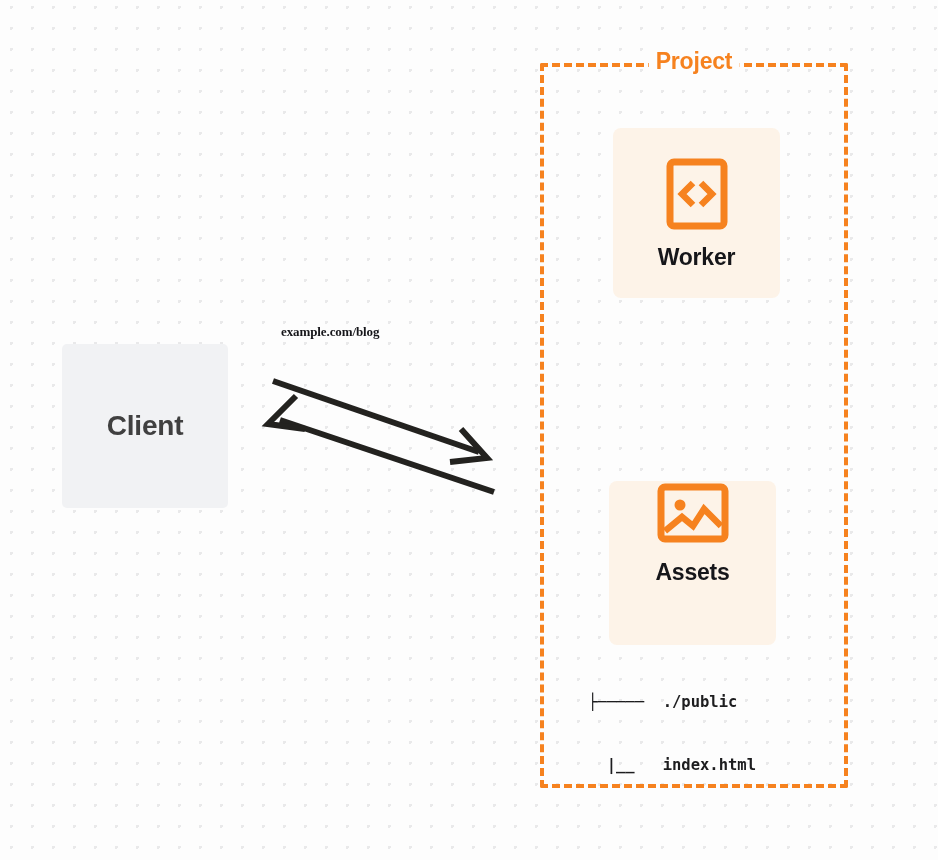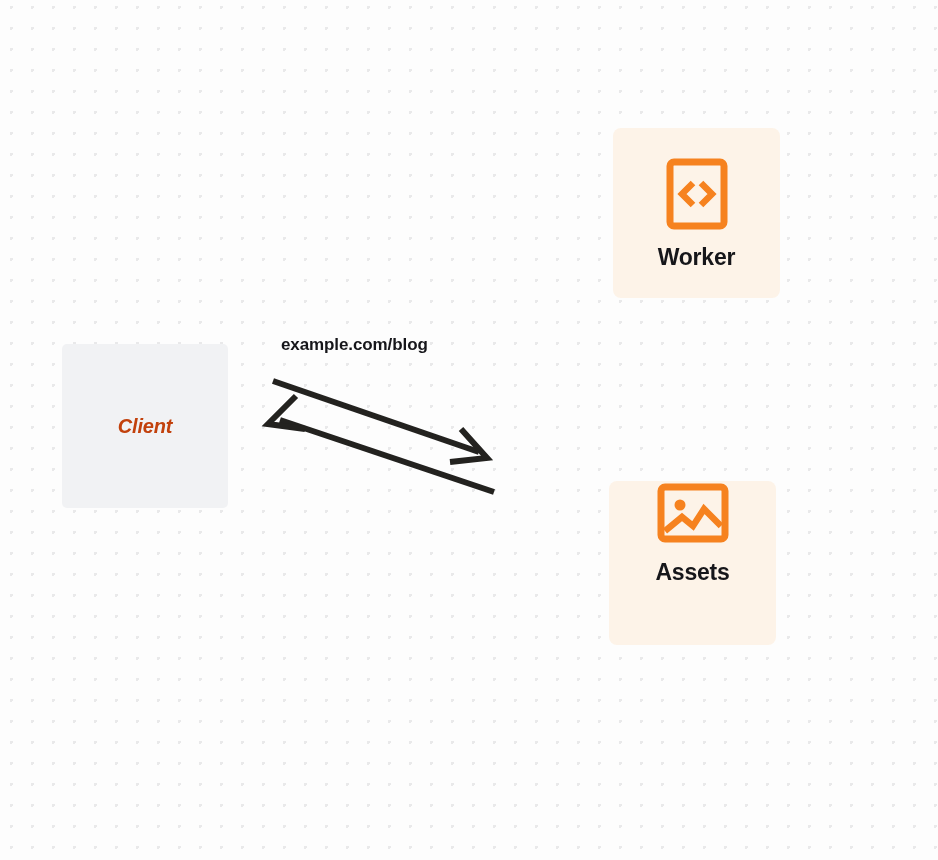--- a/index.html
+++ b/index.html
@@ -29,45 +29,45 @@
     top: 344px;
     width: 166px;
     height: 164px;
     background: #f1f2f4;
     border-radius: 5px;
     display: flex;
     align-items: center;
     justify-content: center;
   }
   .client-label {
-    font-size: 20px;
+    font-size: 28px;
     font-weight: bold;
-    color: #c2410c;
+    color: #404040;
     letter-spacing: -0.2px;
-    font-style: italic;
   }
 
   
   .edge-layer {
     position: absolute;
     left: 0;
     top: 0;
     width: 938px;
     height: 860px;
     pointer-events: none;
   }
   .edge-label {
     position: absolute;
     left: 281px;
-    top: 335px;
-    font-size: 17px;
+    top: 324px;
+    font-size: 13px;
     font-weight: bold;
     color: #16161a;
     white-space: nowrap;
     letter-spacing: -0.1px;
+    font-family: Liberation Serif, serif;
   }
 
   
   .project-group {
     position: absolute;
     left: 540px;
     top: 63px;
     width: 308px;
     height: 725px;
     border: 4px dashed #f6821f;
@@ -151,36 +151,41 @@
       <polyline points="461,429 487,458 450,462" fill="none" stroke="#23221f" stroke-width="6" stroke-linecap="butt" stroke-linejoin="miter"></polyline>
     </g>
 
     <g>
       <line x1="494" y1="492" x2="280" y2="420" stroke="#23221f" stroke-width="6" stroke-linecap="butt"></line>
       <polyline points="296,396 268,424 305,429" fill="none" stroke="#23221f" stroke-width="6" stroke-linecap="butt" stroke-linejoin="miter"></polyline>
     </g>
   </svg>
   <div class="edge-label">example.com/blog</div>
 
+  <div class="project-group">
+    <div class="project-title">Project</div>
+  </div>
 
   <div class="service-card card-worker">
     <svg class="service-icon" width="62" height="72" viewBox="0 0 62 72">
       <rect x="4" y="4" width="54" height="64" rx="4" ry="4" fill="none" stroke="#f6821f" stroke-width="7"></rect>
       <polyline points="27,25 16,36 27,47" fill="none" stroke="#f6821f" stroke-width="6.5" stroke-linecap="butt" stroke-linejoin="miter"></polyline>
       <polyline points="35,25 46,36 35,47" fill="none" stroke="#f6821f" stroke-width="6.5" stroke-linecap="butt" stroke-linejoin="miter"></polyline>
     </svg>
     <span class="service-name">Worker</span>
   </div>
 
   <div class="service-card card-assets">
     <svg class="service-icon" width="72" height="64" viewBox="0 0 72 64">
       <rect x="4" y="6" width="64" height="52" rx="4" ry="4" fill="none" stroke="#f6821f" stroke-width="7"></rect>
       <circle cx="23" cy="24" r="5.5" fill="#f6821f"></circle>
       <polyline points="8,50 25,36 36,45 47,28 64,45" fill="none" stroke="#f6821f" stroke-width="6.5" stroke-linecap="butt" stroke-linejoin="miter"></polyline>
     </svg>
     <span class="service-name">Assets</span>
   </div>
 
   <div class="file-tree">
+    <span class="tree-row"><span>├─────</span><span>  ./public</span></span>
+    <span class="tree-row"><span>  |__</span><span>   index.html</span></span>
     
   </div>
 
 </div>
 
 </body></html>

